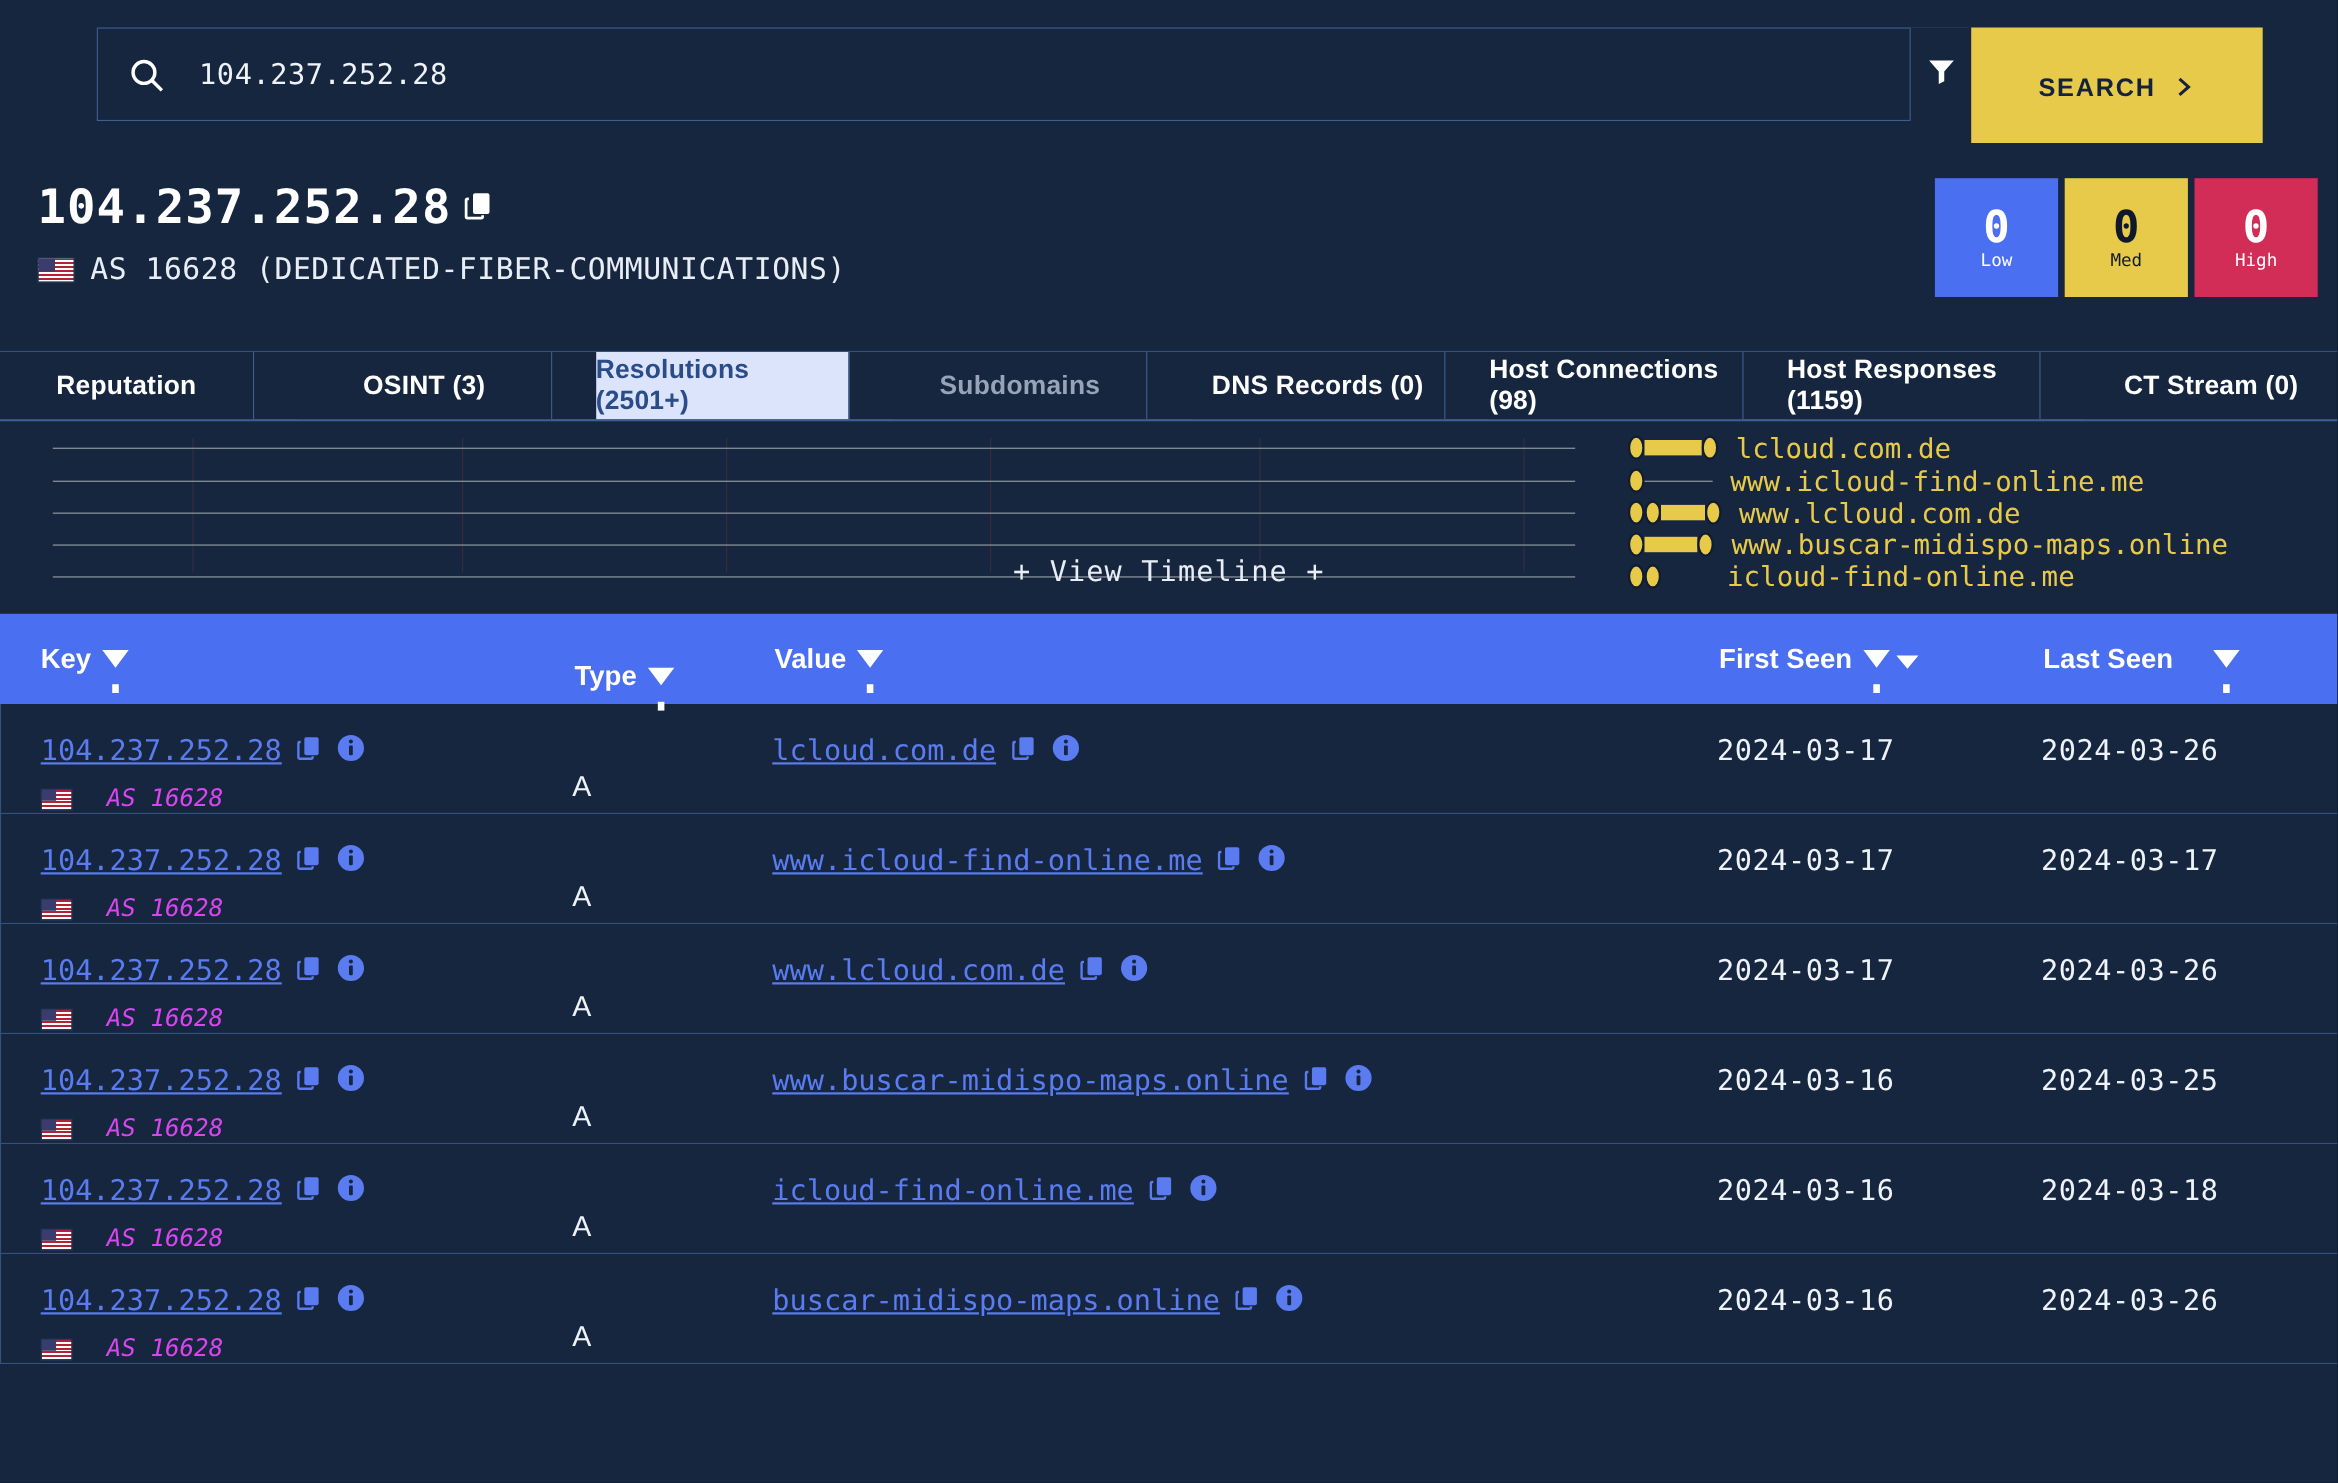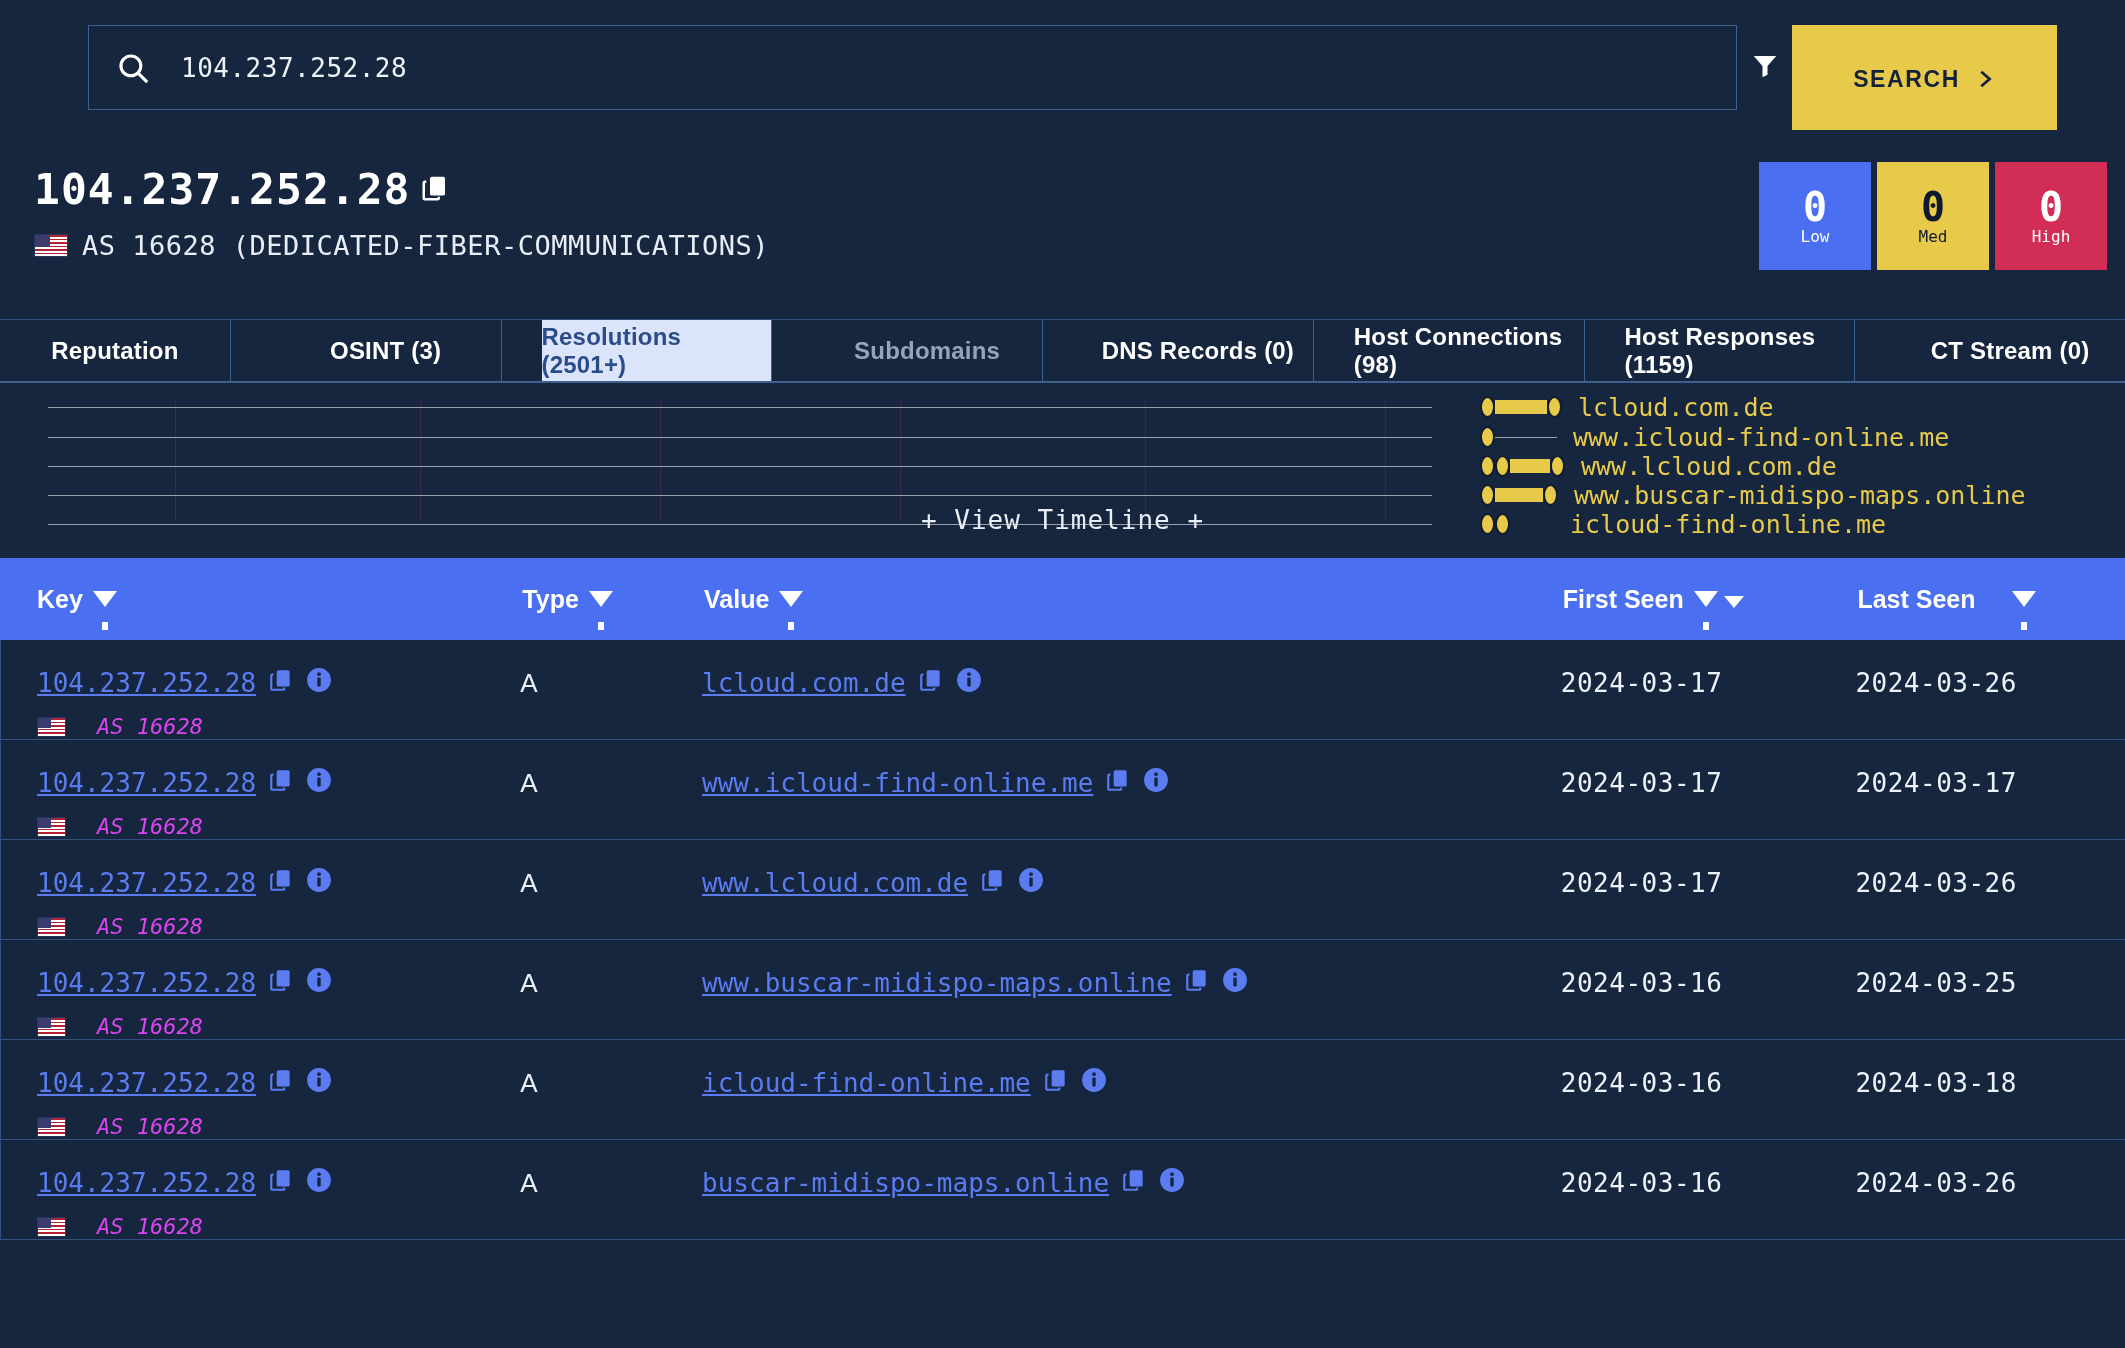--- a/index.html
+++ b/index.html
@@ -261,21 +261,21 @@
   }
   .th {
     display: flex; align-items: center; gap: 10px;
     color: #ffffff;
     font-size: 25px;
     font-weight: bold;
     cursor: pointer;
     padding-left: 2px;
   }
   .col-key   { width: 520px; padding-left: 36px; }
-  .col-type  { width: 182px; }
+  .col-type  { width: 182px; margin-top: 32px; }
   .col-value { width: 860px; }
   .col-first { width: 295px; }
   .col-last  { width: 270px; gap: 36px; }
 
   .funnel {
     display: inline-block;
     width: 0; height: 0;
     border-left: 12px solid transparent;
     border-right: 12px solid transparent;
     border-top: 16px solid #ffffff;

